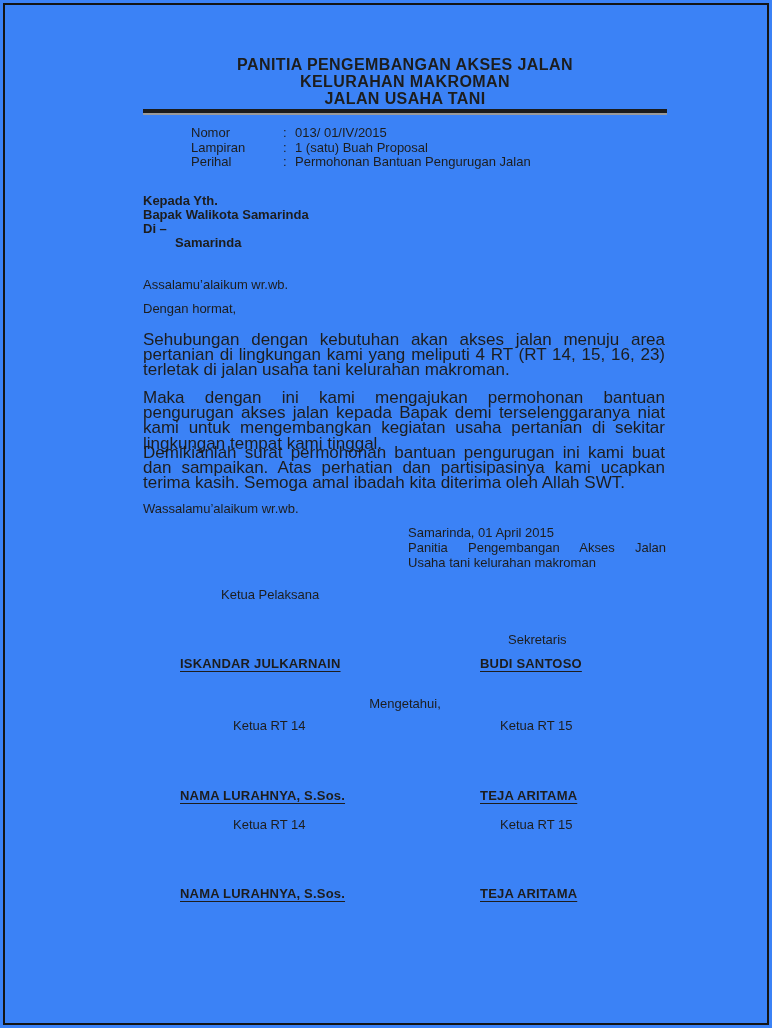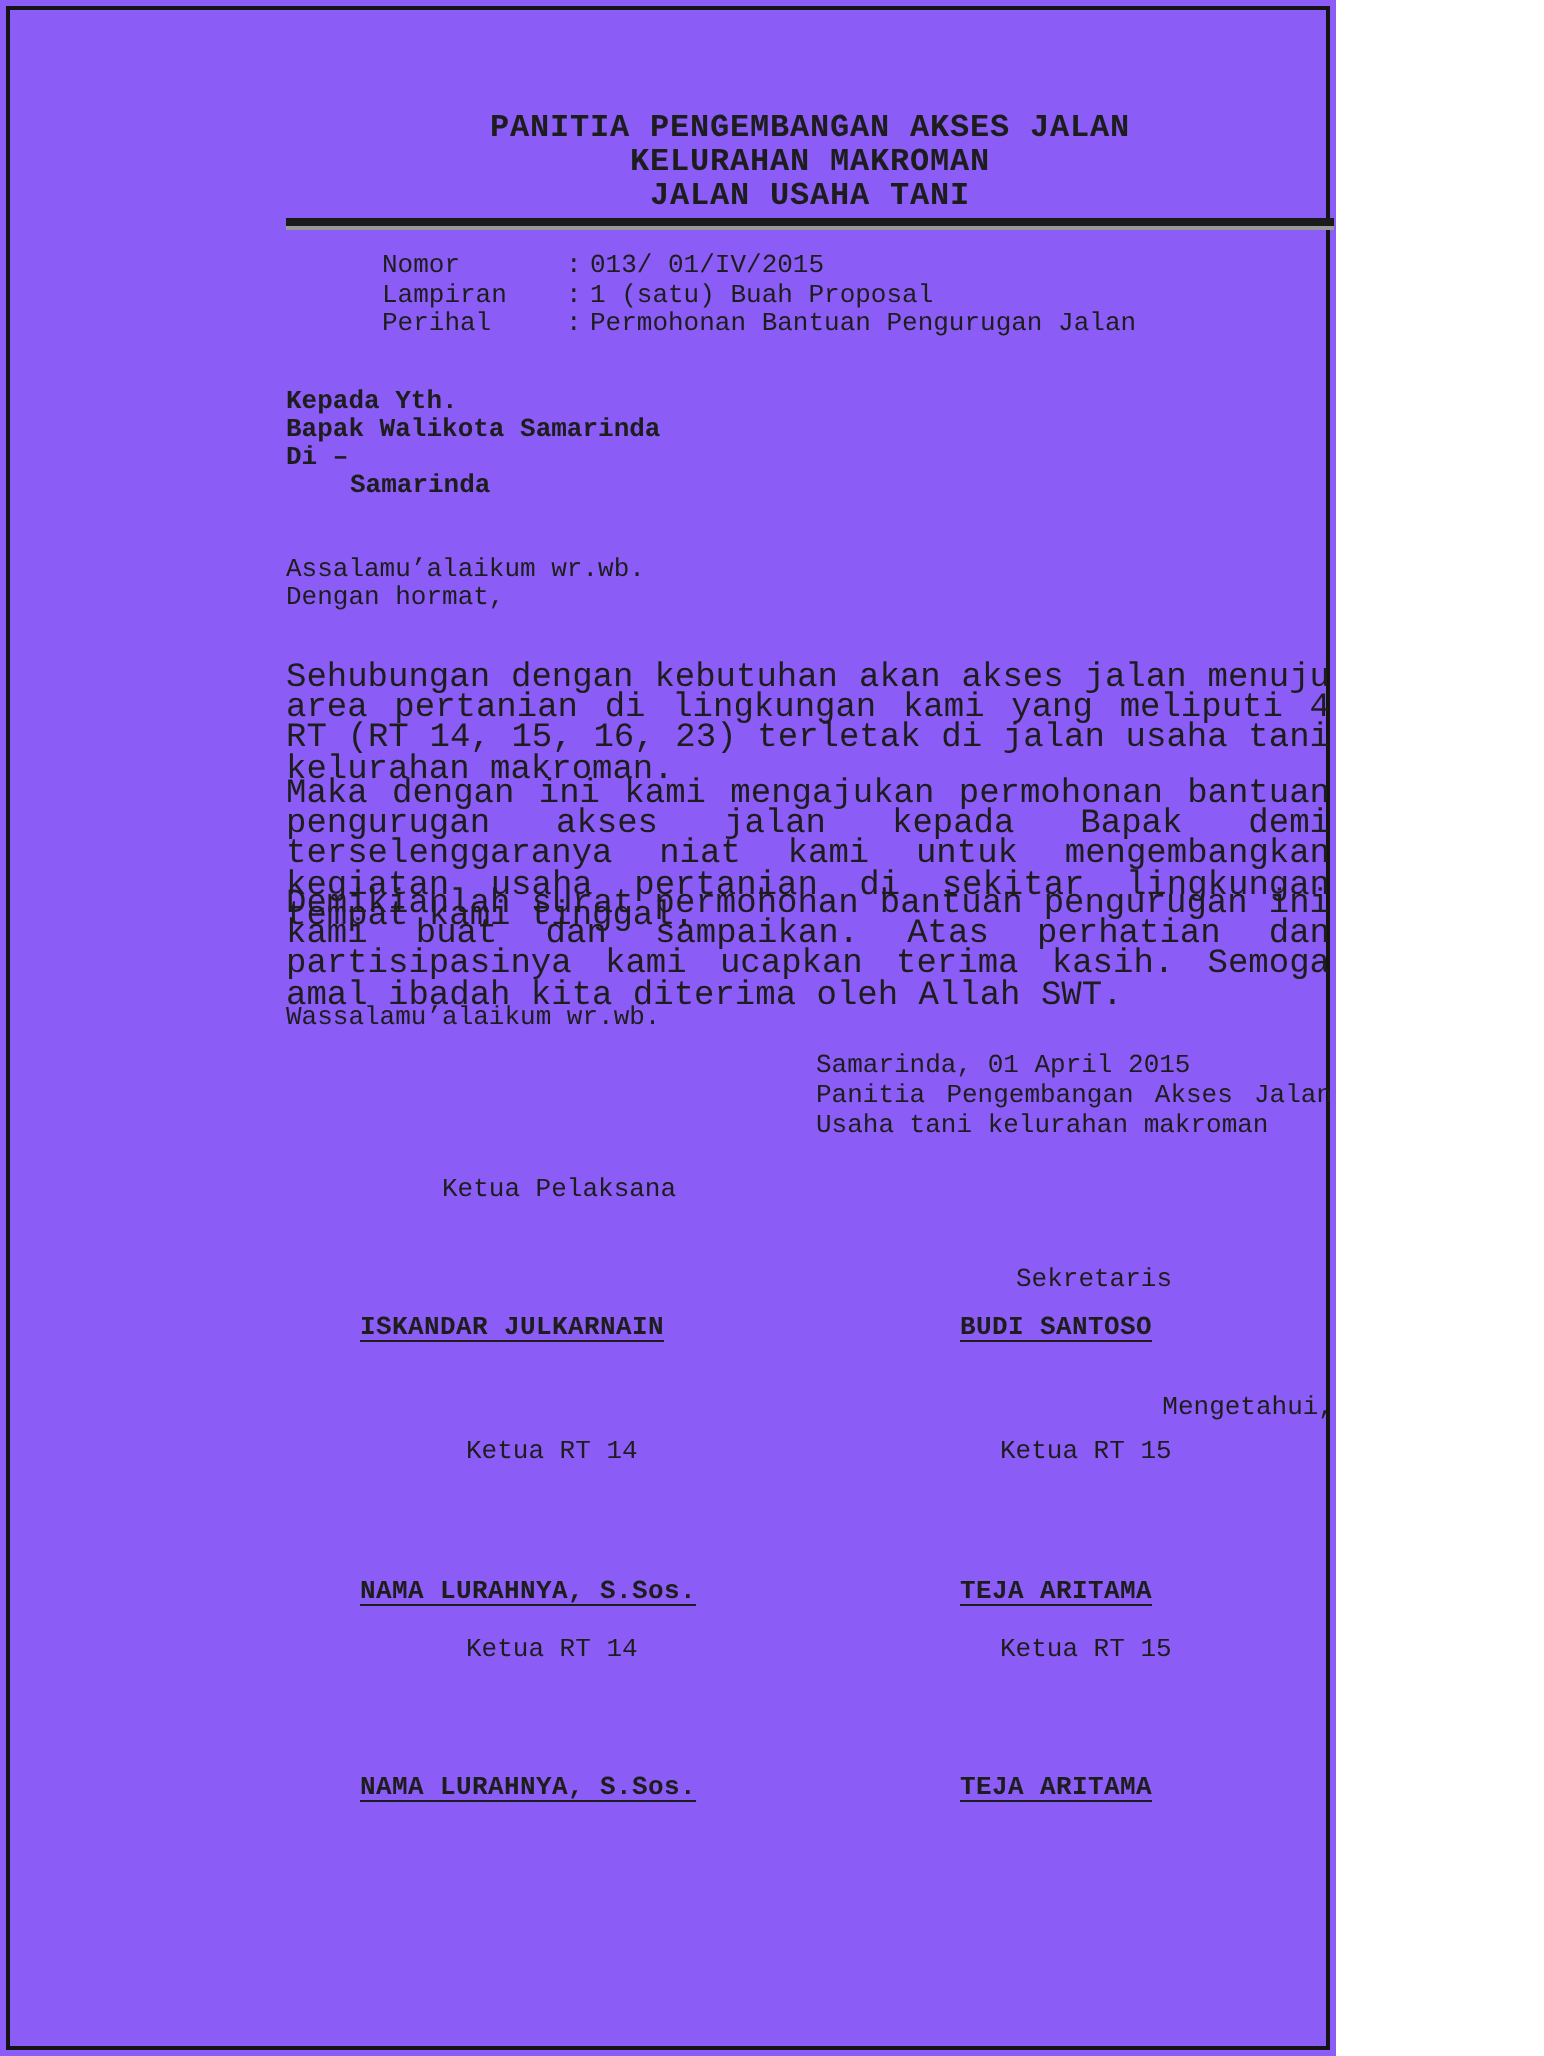--- a/index.html
+++ b/index.html
@@ -2,24 +2,24 @@
 <html><head>
 <meta charset="utf-8">
 <style>
   html, body {
     margin: 0;
     padding: 0;
     background: #ffffff;
   }
   .page {
     position: relative;
-    width: 668px;
+    width: 772px;
     height: 1028px;
-    background: #8b5cf6;
-    font-family: Liberation Mono, monospace;
+    background: #3b82f6;
+    font-family: Liberation Sans, sans-serif;
     color: #1d1d1d;
     overflow: hidden;
   }
   .frame {
     position: absolute;
     left: 3px; top: 3px; right: 3px; bottom: 3px;
     border: 2px solid #141414;
     pointer-events: none;
   }
   .abs { position: absolute; }
@@ -71,21 +71,21 @@
   .role { font-size: 13px; }
   .name {
     font-size: 13px;
     font-weight: bold;
     text-decoration: underline;
     text-underline-offset: 3px;
     letter-spacing: 0.2px;
   }
   .center-block {
     left: 143px; width: 524px;
-    text-align: right;
+    text-align: center;
     font-size: 13px;
   }
 </style>
 </head>
 <body>
 
 <div class="page">
   <div class="frame"></div>
 
   <div class="abs letterhead">
@@ -114,21 +114,21 @@
   </div>
 
   <div class="abs recipient">
     <div>Kepada Yth.</div>
     <div>Bapak Walikota Samarinda</div>
     <div>Di –</div>
     <div class="indent">Samarinda</div>
   </div>
 
   <div class="abs line13" style="left:143px; top:277px;">Assalamu’alaikum wr.wb.</div>
-  <div class="abs line13" style="left:143px; top:291px;">Dengan hormat,</div>
+  <div class="abs line13" style="left:143px; top:301px;">Dengan hormat,</div>
 
   <div class="abs para" style="top:332px;">Sehubungan dengan kebutuhan akan akses jalan menuju area pertanian di lingkungan kami yang meliputi 4 RT (RT 14, 15, 16, 23) terletak di jalan usaha tani kelurahan makroman.</div>
   <div class="abs para" style="top:390px;">Maka dengan ini kami mengajukan permohonan bantuan pengurugan akses jalan kepada Bapak demi terselenggaranya niat kami untuk mengembangkan kegiatan usaha pertanian di sekitar lingkungan tempat kami tinggal.</div>
   <div class="abs para" style="top:445px;">Demikianlah surat permohonan bantuan pengurugan ini kami buat dan sampaikan. Atas perhatian dan partisipasinya kami ucapkan terima kasih. Semoga amal ibadah kita diterima oleh Allah SWT.</div>
 
   <div class="abs line13" style="left:143px; top:501px;">Wassalamu’alaikum wr.wb.</div>
 
   <div class="abs dateline">
     <div>Samarinda, 01 April 2015</div>
     <div class="just">Panitia Pengembangan Akses Jalan</div>

